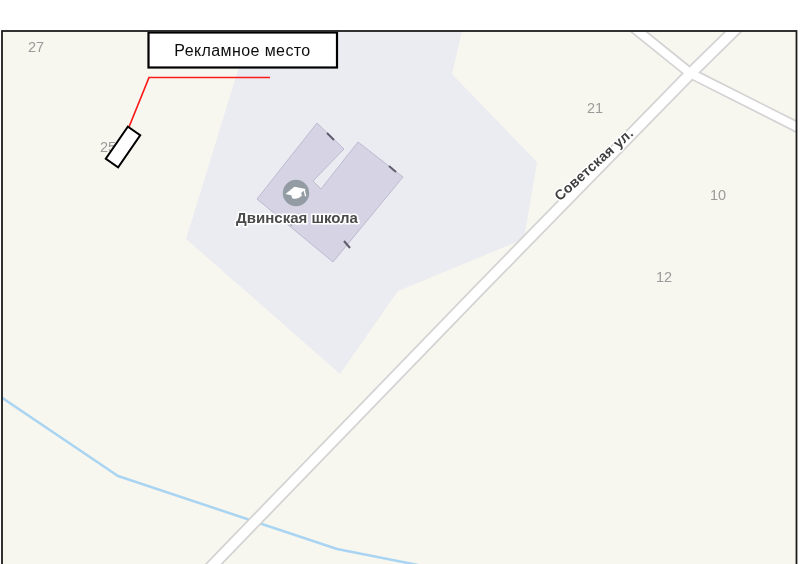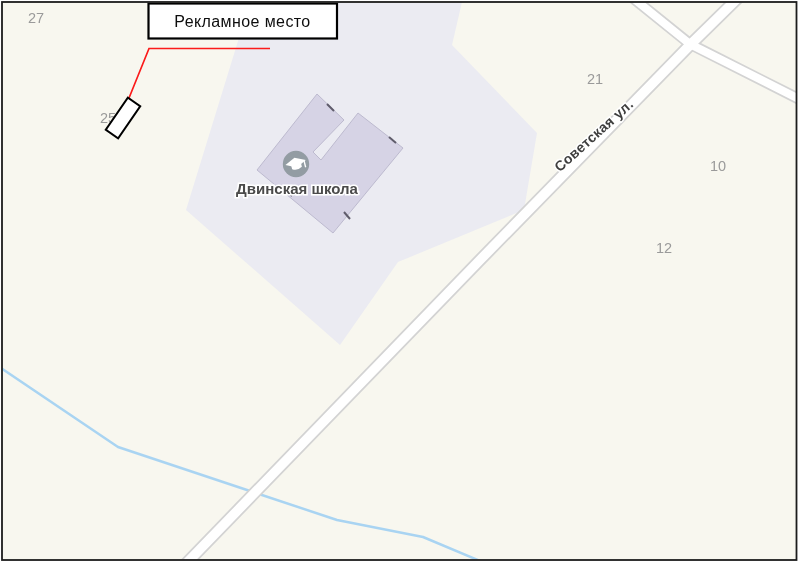--- a/index.html
+++ b/index.html
@@ -8,20 +8,21 @@
     width: 800px;
     height: 564px;
     background: #ffffff;
     overflow: hidden;
     font-family: "Liberation Sans", sans-serif;
   }
   .stage {
     position: relative;
     width: 800px;
     height: 396px;
+    margin-top: 29px;
   }
   svg { display: block; }
 
   .house-num {
     font-family: "Liberation Sans", sans-serif;
     font-size: 14.5px;
     fill: #9a9a9a;
   }
   .street-label {
     font-family: "Liberation Sans", sans-serif;

